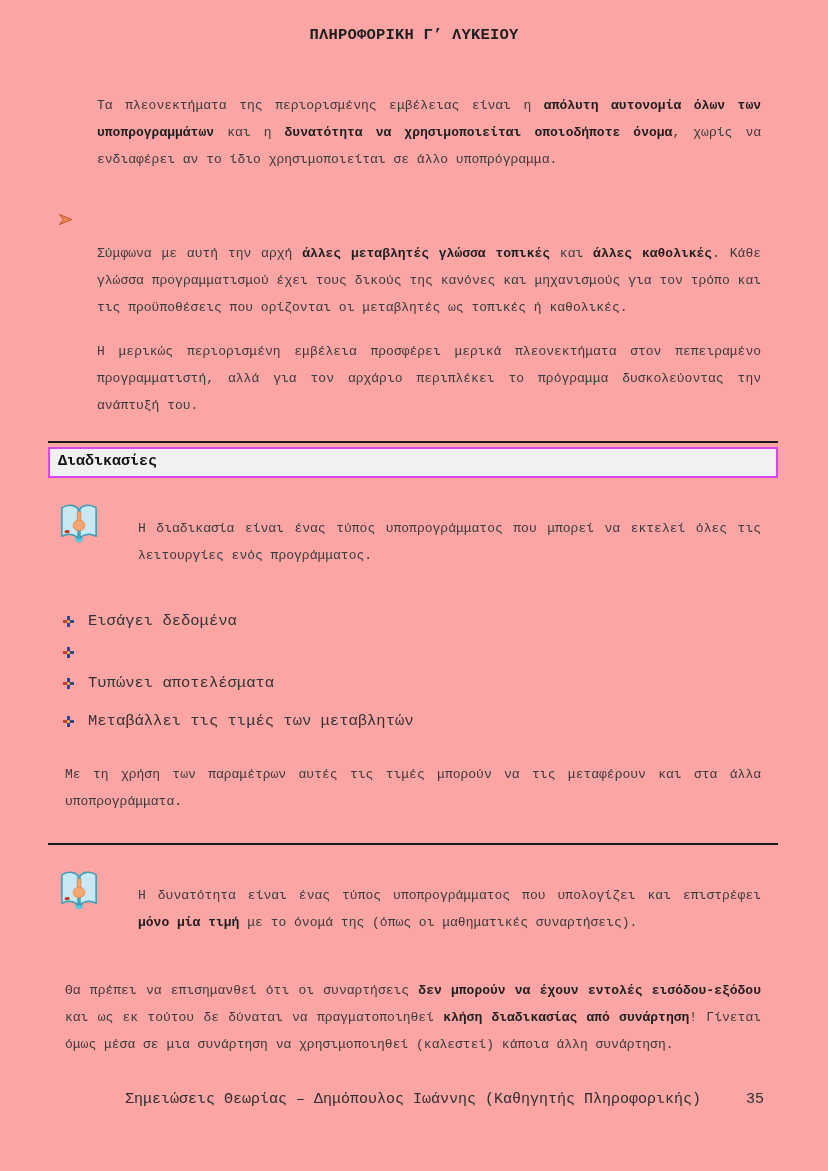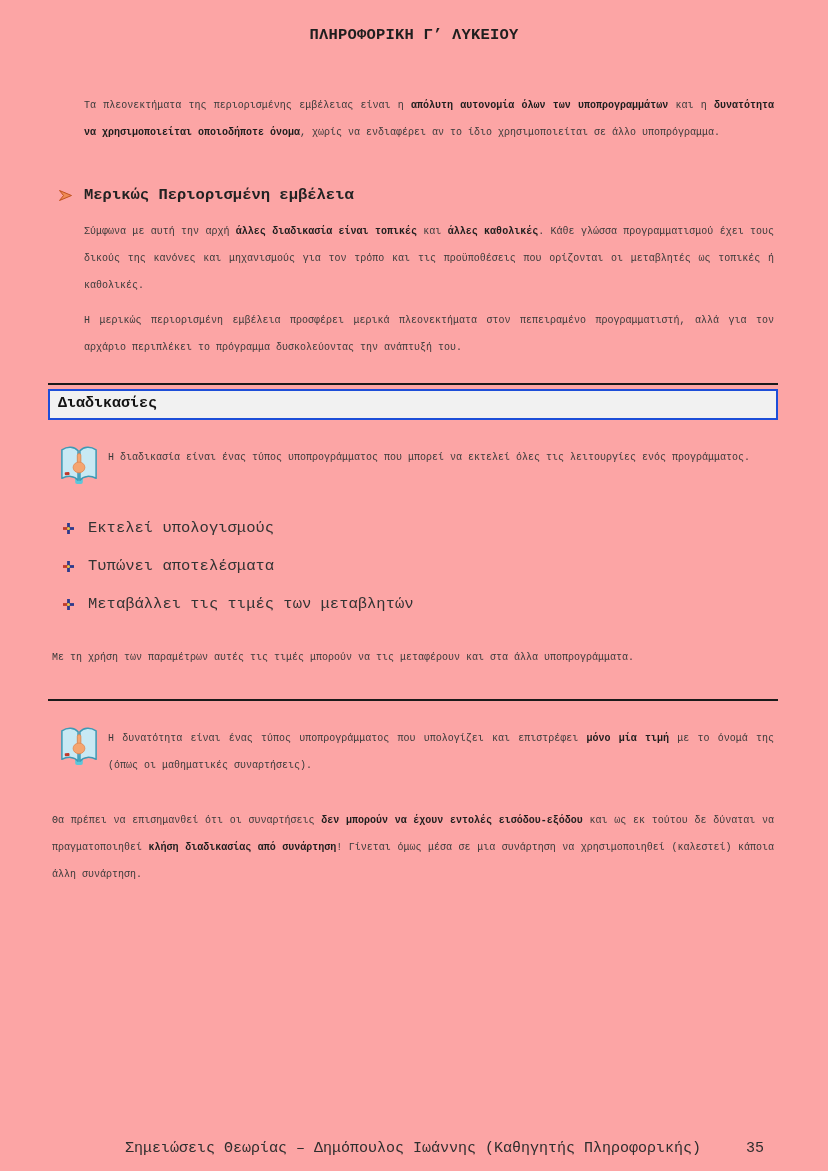--- a/index.html
+++ b/index.html
@@ -11,62 +11,62 @@
     color:#3a3a3a;
     overflow:hidden;
   }
   .doc-title{
     margin:0;padding-top:26px;
     text-align:center;
     font-size:15.5px;font-weight:700;color:#1f1f1f;
     letter-spacing:.2px;
   }
   .content{margin:0 50px 0 48px;}
-  p{margin:4px;font-size:10px;line-height:27px;}
+  p{margin:17px;font-size:13px;line-height:27px;}
   .just{text-align:justify;}
   .indent{padding-left:32px;}
   .b{font-weight:700;color:#1d1d1d;}
 
   .intro{margin-top:48px;}
 
   .scope-heading{
     margin-top:40px;
     display:flex;align-items:center;
     padding-left:10px;
     font-size:15.5px;font-weight:700;color:#222;
   }
   .scope-heading .arrow{flex:0 0 auto;margin-right:11px;display:inline-flex;}
   .scope-p1{margin-top:14px;}
   .scope-p2{margin-top:8px;}
 
   .section-rule{height:0;border-top:2px solid #1a1a1a;margin-top:0;margin-bottom:4px;}
   .rule-procedures{margin-top:22px;}
   .rule-functions{margin-top:28px;}
   .section-box{
-    border:2px solid #1d4ed8;
+    border:2px solid #d946ef;
     background:#f1f1f1;
     padding:3px 8px 4px 8px;
     font-size:15px;font-weight:700;color:#111;
     line-height:20px;
   }
 
-  .def-row{margin-top:20px;display:flex;align-items:flex-start;}
+  .def-row{margin-top:20px;display:flex;align-items:flex-start;gap:30px;}
   .def-row .book{flex:0 0 auto;margin-left:12px;margin-top:2px;}
   .def-row .def-text{margin-left:10px;flex:1 1 auto;}
 
   .bullet-list{margin-top:22px;}
   .bullet-item{display:flex;align-items:center;padding-left:14px;margin-bottom:11px;}
   .bullet-item .plus{flex:0 0 auto;margin-right:13px;display:inline-flex;}
   .bullet-item .item-text{font-size:15.5px;line-height:27px;color:#333;}
 
   .closing{margin-top:26px;}
   .func-para{margin-top:24px;}
 
   .footer{
-    position:absolute;left:48px;right:50px;top:1140px;
+    position:absolute;left:48px;right:50px;top:1091px;
     font-size:15px;color:#2e2e2e;
     text-align:center;
   }
   .footer .page-num{position:absolute;right:14px;top:0;}
 </style>
 </head>
 <body>
 
 <div class="page">
 
@@ -75,24 +75,23 @@
   <div class="content">
 
     <p class="intro just indent"><span>Τα πλεονεκτήματα της περιορισμένης εμβέλειας είναι η </span><span class="b">απόλυτη αυτονομία όλων των υποπρογραμμάτων</span><span> και η </span><span class="b">δυνατότητα να χρησιμοποιείται οποιοδήποτε όνομα</span><span>, χωρίς να ενδιαφέρει αν το ίδιο χρησιμοποιείται σε άλλο υποπρόγραμμα.</span></p>
 
     <div class="scope-heading">
       <span class="arrow">
         <svg width="15" height="13" viewBox="0 0 15 13">
           <polygon points="1.5,1.5 13.5,6.5 1.5,11.5 5.5,6.5" fill="#ef8a54" stroke="#c2521f" stroke-width="1" stroke-linejoin="round"></polygon>
         </svg>
       </span>
-      <span>Μερικώς Περιορισμένη εμβέλεια</span>
     </div>
 
-    <p class="scope-p1 just indent"><span>Σύμφωνα με αυτή την αρχή </span><span class="b">άλλες διαδικασία είναι τοπικές</span><span> και </span><span class="b">άλλες καθολικές</span><span>. Κάθε γλώσσα προγραμματισμού έχει τους δικούς της κανόνες και μηχανισμούς για τον τρόπο και τις προϋποθέσεις που ορίζονται οι μεταβλητές ως τοπικές ή καθολικές.</span></p>
+    <p class="scope-p1 just indent"><span>Σύμφωνα με αυτή την αρχή </span><span class="b">άλλες μεταβλητές γλώσσα τοπικές</span><span> και </span><span class="b">άλλες καθολικές</span><span>. Κάθε γλώσσα προγραμματισμού έχει τους δικούς της κανόνες και μηχανισμούς για τον τρόπο και τις προϋποθέσεις που ορίζονται οι μεταβλητές ως τοπικές ή καθολικές.</span></p>
     <p class="scope-p2 just indent"><span>Η μερικώς περιορισμένη εμβέλεια προσφέρει μερικά πλεονεκτήματα στον πεπειραμένο προγραμματιστή, αλλά για τον αρχάριο περιπλέκει το πρόγραμμα δυσκολεύοντας την ανάπτυξή του.</span></p>
 
     <div class="section-rule rule-procedures"></div>
     <div class="section-box">Διαδικασίες</div>
 
     <div class="def-row">
       <span class="book">
         <svg width="38" height="46" viewBox="0 0 40 46">
           <rect x="16" y="33" width="8" height="10" rx="2" fill="#5bc6da"></rect>
           <path d="M2,7 C8,3 15,3.5 19,8 L19,39 C15,34 8,34 2,37 Z" fill="#c8e9f4" stroke="#3e9ab5" stroke-width="1.6" stroke-linejoin="round"></path>
@@ -108,21 +107,31 @@
     <div class="bullet-list">
       <div class="bullet-item">
         <span class="plus">
           <svg width="13" height="13" viewBox="0 0 13 13">
               <rect x="5.1" y="1" width="2.8" height="11" fill="#2d3a8c"></rect>
               <rect x="1" y="5.1" width="5.5" height="2.8" fill="#c0392b"></rect>
               <rect x="6.5" y="5.1" width="5.5" height="2.8" fill="#2d3a8c"></rect>
               <circle cx="6.5" cy="6.5" r="1.5" fill="#e8c84a"></circle>
             </svg>
         </span>
-        <span class="item-text">Εκτελεί υπολογισμούς</span>
+        <span class="item-text">Εισάγει δεδομένα</span>
+      </div>
+      <div class="bullet-item">
+        <span class="plus">
+          <svg width="13" height="13" viewBox="0 0 13 13">
+              <rect x="5.1" y="1" width="2.8" height="11" fill="#2d3a8c"></rect>
+              <rect x="1" y="5.1" width="5.5" height="2.8" fill="#c0392b"></rect>
+              <rect x="6.5" y="5.1" width="5.5" height="2.8" fill="#2d3a8c"></rect>
+              <circle cx="6.5" cy="6.5" r="1.5" fill="#e8c84a"></circle>
+            </svg>
+        </span>
       </div>
       <div class="bullet-item">
         <span class="plus">
           <svg width="13" height="13" viewBox="0 0 13 13">
               <rect x="5.1" y="1" width="2.8" height="11" fill="#2d3a8c"></rect>
               <rect x="1" y="5.1" width="5.5" height="2.8" fill="#c0392b"></rect>
               <rect x="6.5" y="5.1" width="5.5" height="2.8" fill="#2d3a8c"></rect>
               <circle cx="6.5" cy="6.5" r="1.5" fill="#e8c84a"></circle>
             </svg>
         </span>

